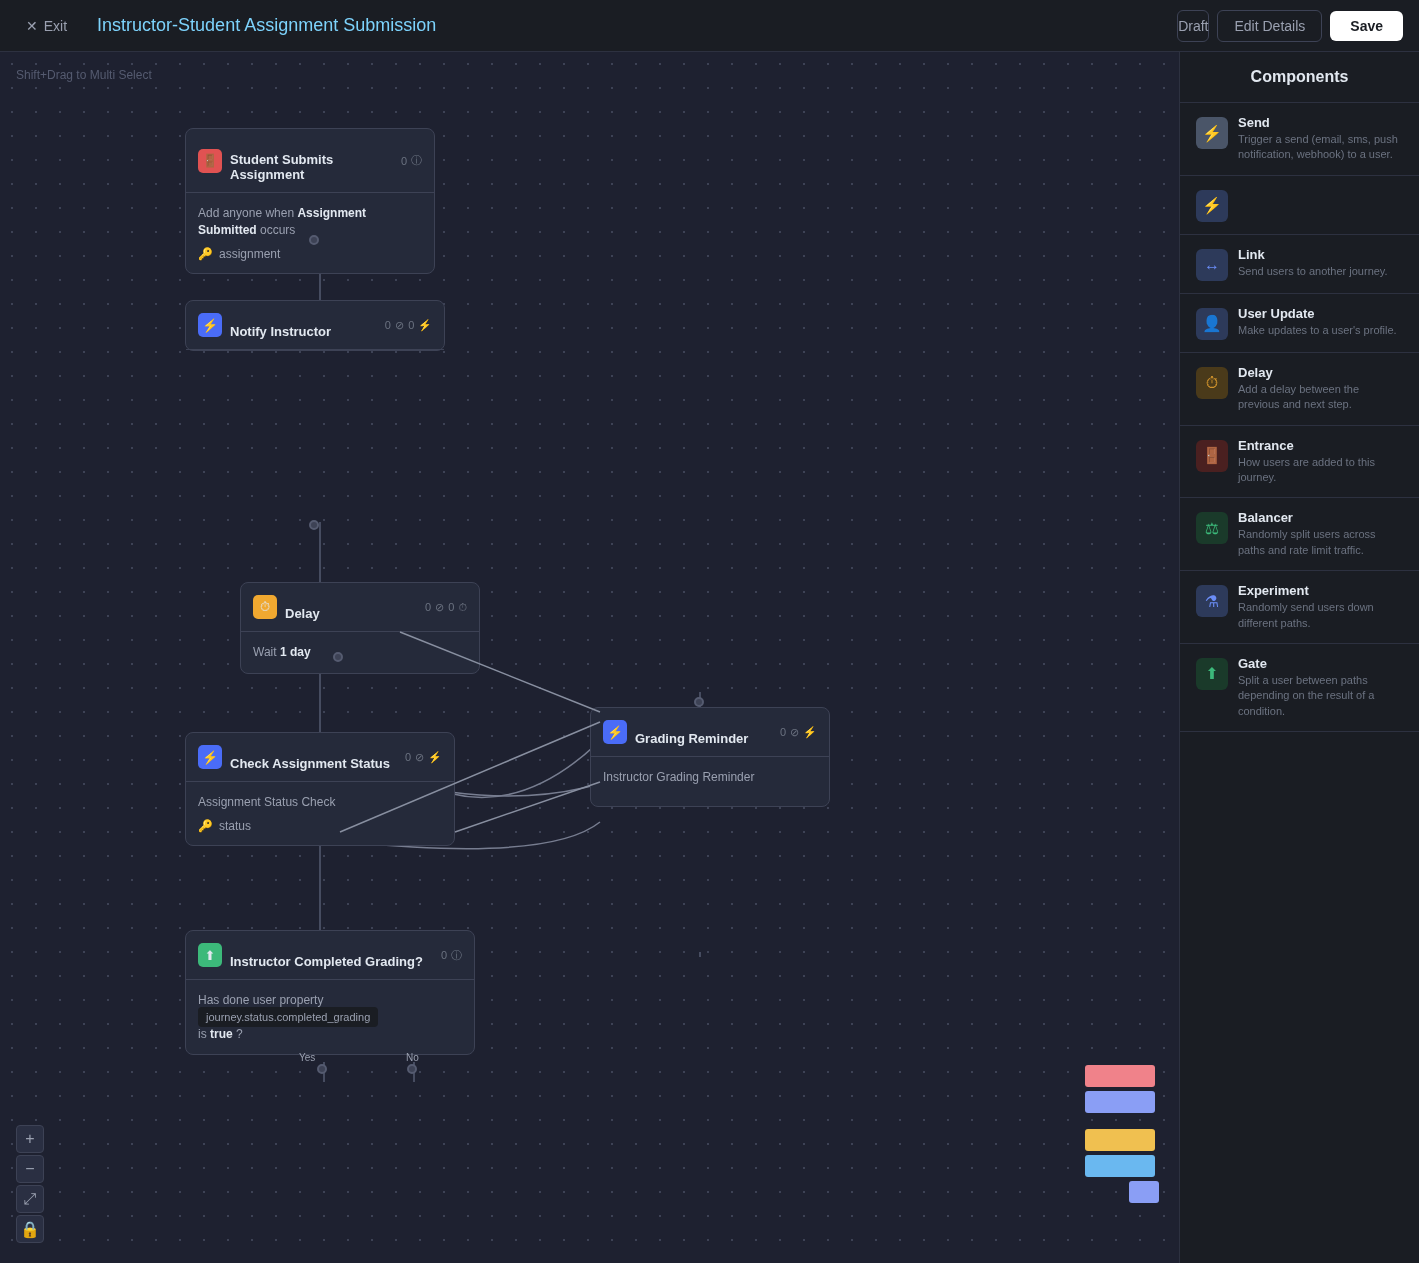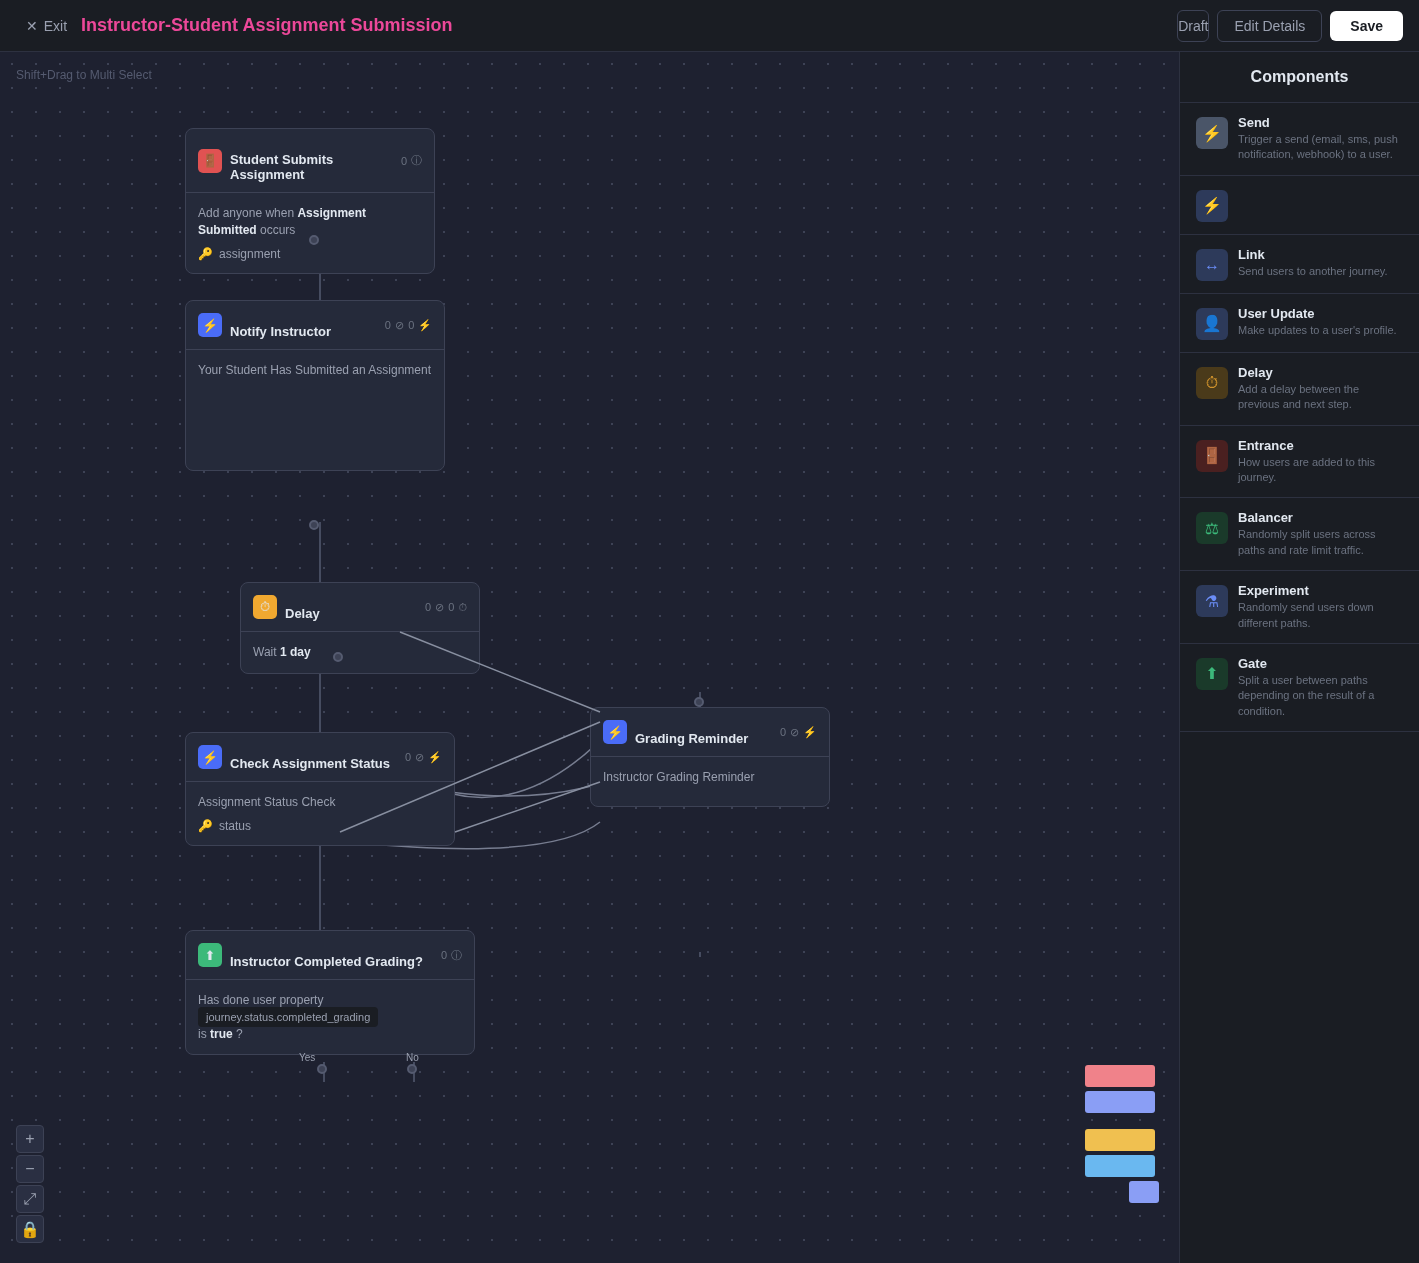--- a/index.html
+++ b/index.html
@@ -31,23 +31,23 @@
       background: transparent;
       border: none;
       color: #9aa0b0;
       font-size: 14px;
       cursor: pointer;
       padding: 6px 10px;
       border-radius: 4px;
     }
     .topbar-title {
       font-size: 18px;
-      font-weight: 700;
-      color: #ec4899;
-      margin-left: 4px;
+      font-weight: 400;
+      color: #7dd3fc;
+      margin-left: 20px;
       flex: 1;
     }
     .topbar-actions {
       display: flex;
       align-items: center;
       gap: 8px;
     }
     .btn-draft {
       background: transparent;
       border: 1px solid #3d4255;
@@ -364,23 +364,20 @@
       <div class="node-header">
         <div class="node-icon icon-blue">⚡</div>
         <span class="node-title">Notify Instructor</span>
         <div class="node-badges">
           <span>0</span>
           <span>⊘</span>
           <span>0</span>
           <span>⚡</span>
         </div>
       </div>
-      <div class="node-body" style="min-height: 120px;">
-        <p class="node-message">Your Student Has Submitted an Assignment</p>
-      </div>
     </div>
 
     <div class="connector-dot" style="left: 309px; top: 468px;"></div>
 
     <div class="node" style="left: 240px; top: 530px; width: 200px;">
       <div class="node-header">
         <div class="node-icon icon-yellow">⏱</div>
         <span class="node-title">Delay</span>
         <div class="node-badges">
           <span>0</span>

